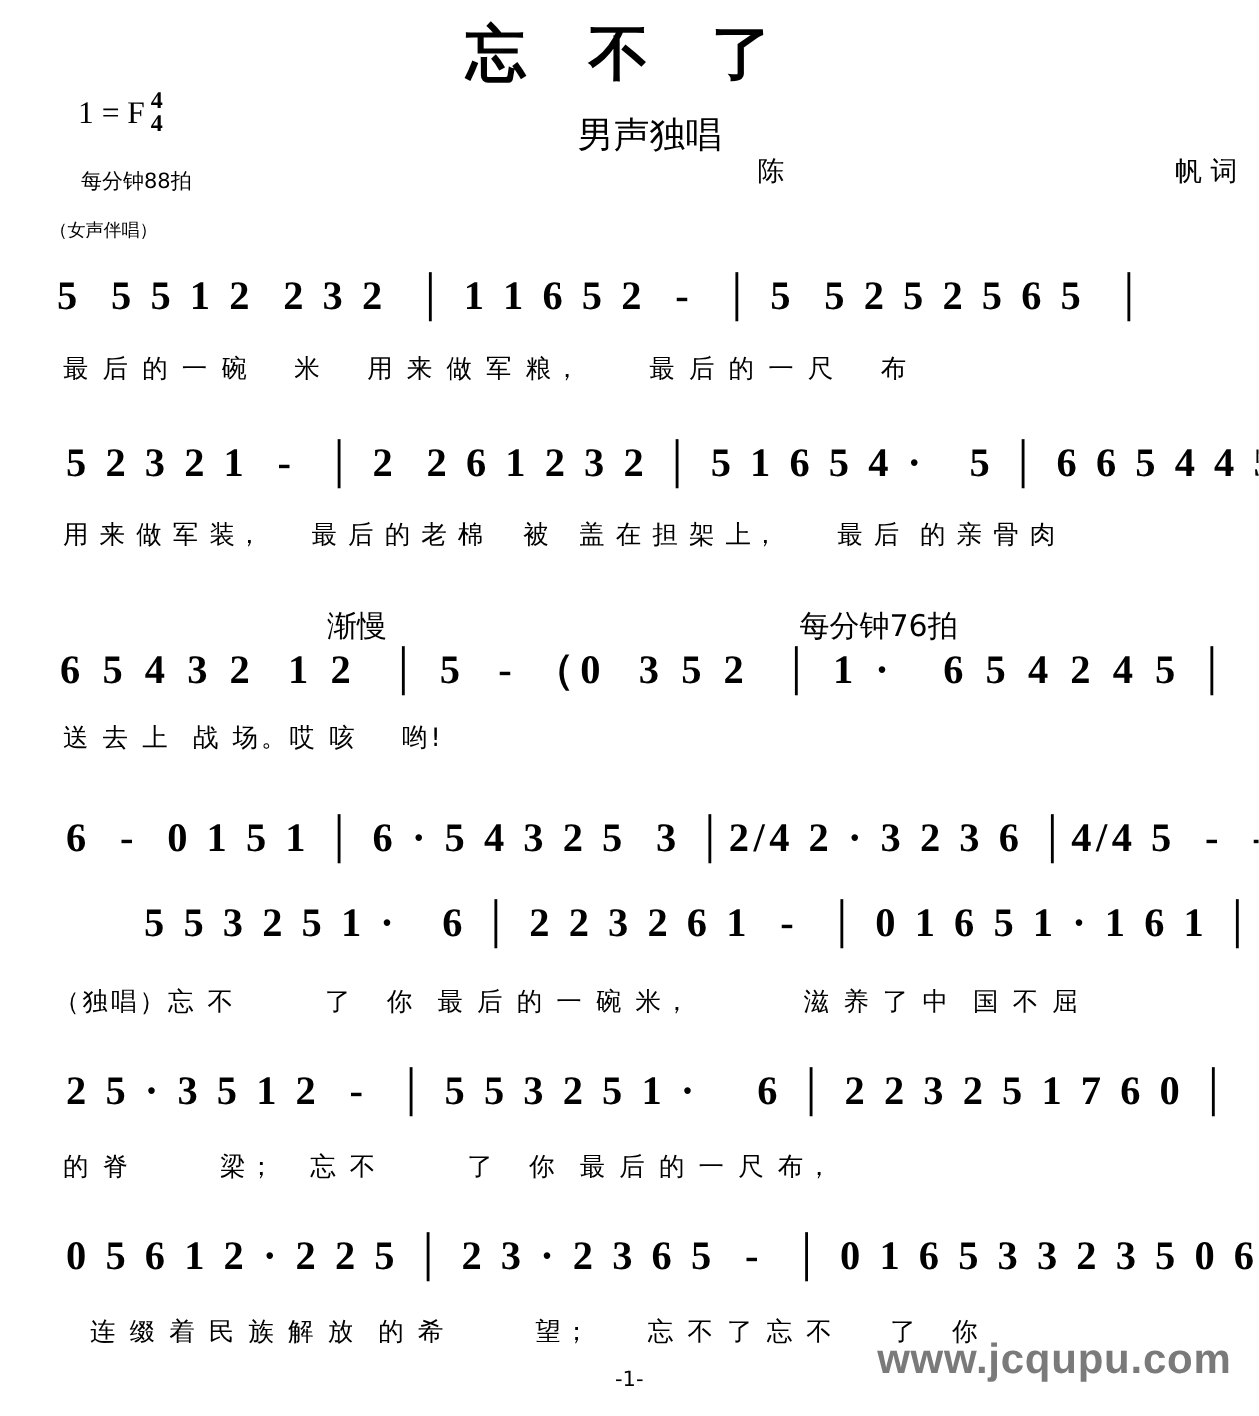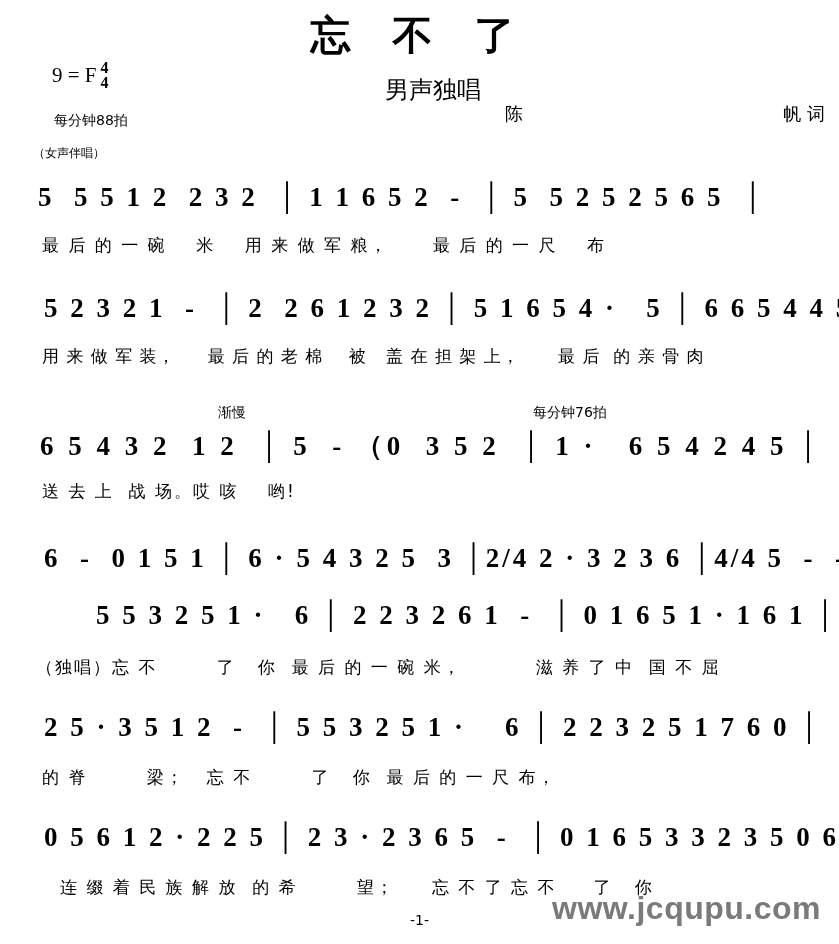--- a/index.html
+++ b/index.html
@@ -112,52 +112,52 @@
     position: absolute;
     left: 0;
     width: 839px;
     font-family: "DejaVu Sans", sans-serif;
     font-size: 17px;
     white-space: pre;
   }
   .mark {
     position: absolute;
     font-family: "DejaVu Sans", sans-serif;
-    font-size: 14px;
+    font-size: 20px;
   }
   .footer-page {
     position: absolute;
     left: 0;
     width: 839px;
     top: 912px;
     text-align: center;
     font-size: 14px;
     font-family: "DejaVu Sans", sans-serif;
   }
   .watermark {
     position: absolute;
     right: 18px;
     top: 890px;
     font-family: "Liberation Sans", sans-serif;
-    font-size: 32px;
+    font-size: 28px;
     font-weight: bold;
     color: #7a7a7a;
     letter-spacing: 0.5px;
     margin-left: 16px;
   }
 </style>
 </head>
 <body>
 
 <div class="sheet">
 
   <div class="title">忘 不 了</div>
 
   <div class="keysig">
-    <span>9 = F</span><span class="meter"><span class="num">4</span><span class="den">4</span></span>
+    <span>1 = F</span><span class="meter"><span class="num">4</span><span class="den">4</span></span>
   </div>
   <div class="tempo1">每分钟88拍</div>
   <div class="chorusmark">（女声伴唱）</div>
   <div class="subtitle">男声独唱</div>
   <div class="credit1">
     <span class="name">陈</span><span class="role">帆  词</span>
   </div>
 
   <div class="row" style="top:182px;">
     <div class="notes" style="left:38px; letter-spacing:3px;">5  5 5 1 2  2 3 2  │ 1 1 6 5 2  -  │ 5  5 2 5 2 5 6 5  │</div>

